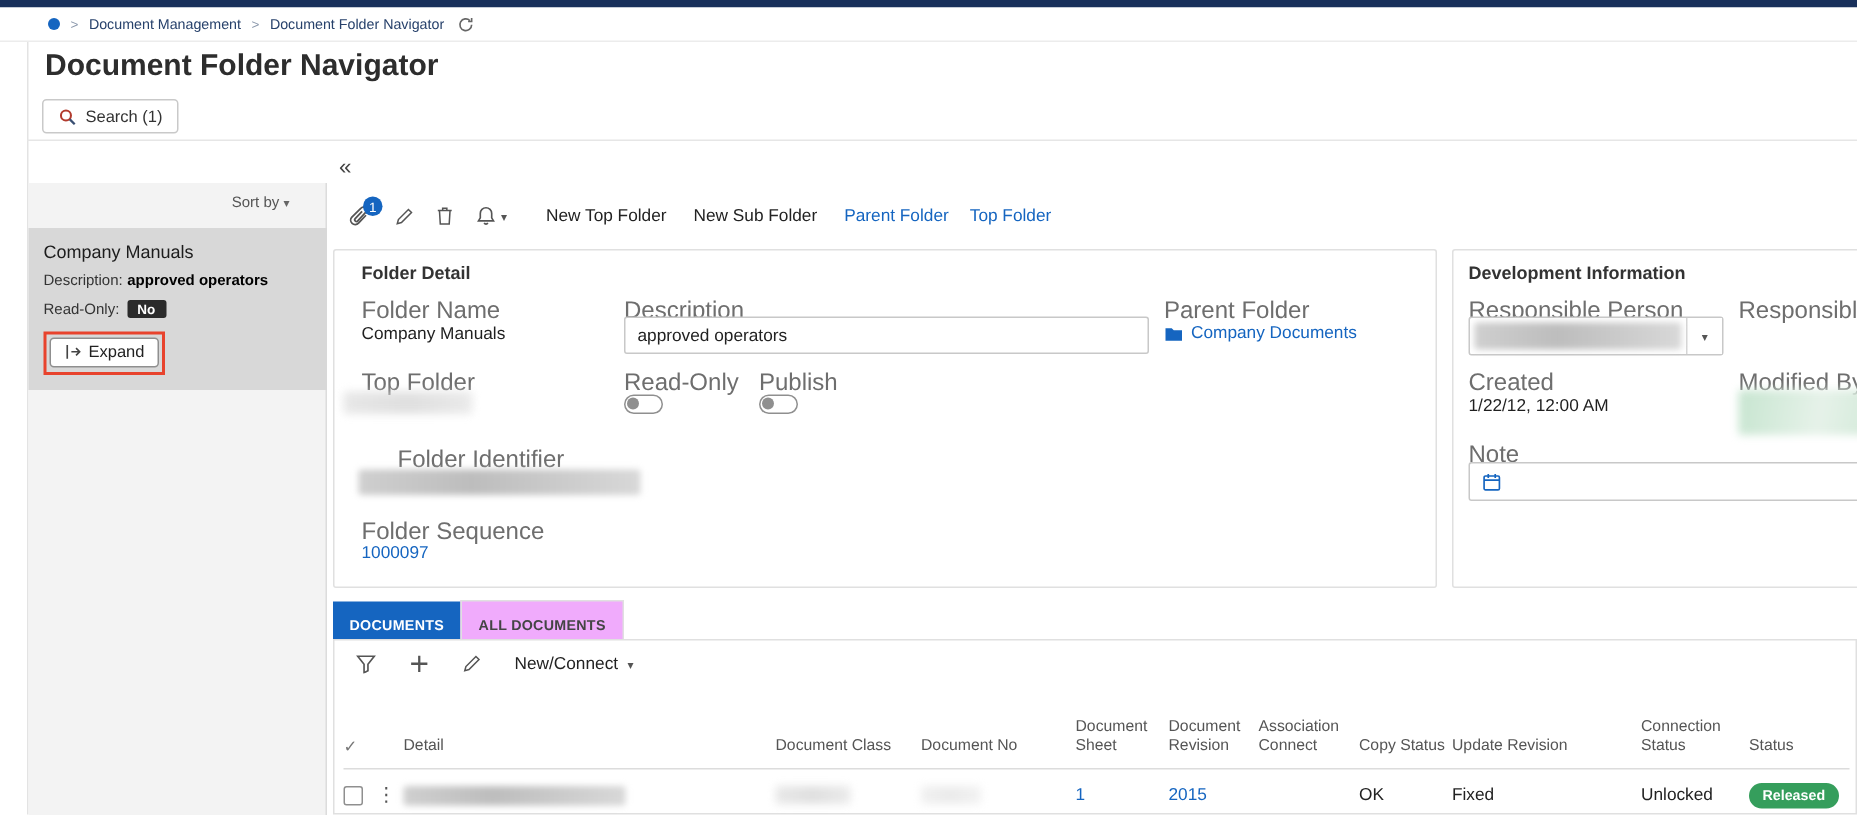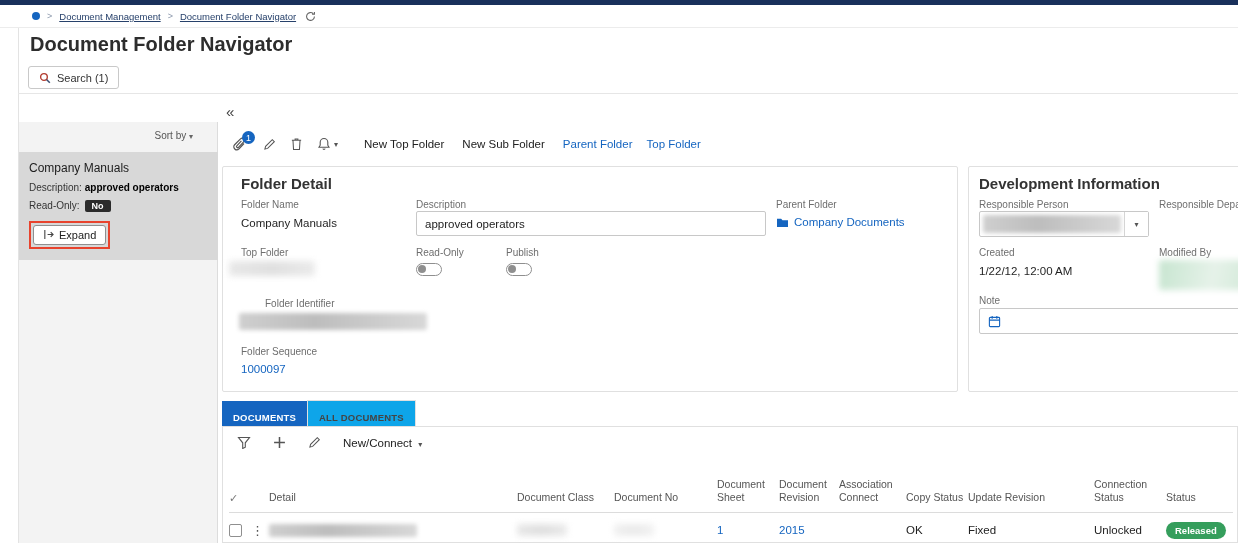--- a/index.html
+++ b/index.html
@@ -6,21 +6,21 @@
     font-family:"Liberation Sans","DejaVu Sans",sans-serif;-webkit-font-smoothing:antialiased;}
   *{box-sizing:border-box;}
   .abs{position:absolute;}
 
   
   .topbar{left:0;top:0;width:1238px;height:5px;background:#19305b;}
   .breadcrumb-bar{left:0;top:5px;width:1238px;height:23px;background:#fff;border-bottom:1px solid #ececec;
     display:flex;align-items:center;padding-left:32px;gap:7px;font-size:9.5px;color:#27416b;}
   .bc-dot{width:8px;height:8px;border-radius:50%;background:#1565c0;}
   .bc-sep{color:#8a97ab;font-size:9px;}
-  .bc-item{color:#27416b;cursor:pointer;text-decoration:underline;}
+  .bc-item{color:#27416b;cursor:pointer;}
   .left-rule{left:18px;top:28px;width:1px;height:515px;background:#e3e3e3;}
 
   .page-title{left:30px;top:33px;font-size:20px;font-weight:bold;color:#2d2d2d;}
   .search-row-rule{left:18px;top:93px;width:1220px;height:1px;background:#e6e6e6;}
   .search-btn{left:28px;top:66px;height:23px;display:inline-flex;align-items:center;gap:6px;
     border:1px solid #c9c9c9;border-radius:3px;background:#fff;padding:0 10px;font-size:11px;color:#333;cursor:pointer;}
 
   
   .sidebar{left:19px;top:94px;width:199px;height:449px;background:#f3f3f3;border-right:1px solid #dcdcdc;margin-top:28px;}
   .sortby{position:absolute;right:24px;top:8px;font-size:10px;color:#555;cursor:pointer;}
@@ -40,24 +40,24 @@
   .main-toolbar{left:232px;top:131px;height:26px;display:flex;align-items:center;}
   .tb-ic{position:relative;display:inline-flex;align-items:center;cursor:pointer;}
   .badge{position:absolute;top:-5px;right:-8px;width:13px;height:13px;border-radius:50%;background:#1565c0;color:#fff;
     font-size:9px;display:flex;align-items:center;justify-content:center;}
   .tb-label{font-size:11.5px;color:#222;cursor:pointer;white-space:nowrap;}
   .tb-link{font-size:11.5px;color:#1565c0;cursor:pointer;white-space:nowrap;}
   .car-sm{font-size:8px;color:#555;margin-left:3px;}
 
   
   .panel{border:1px solid #e0e0e0;border-radius:2px;background:#fff;}
-  .panel-title{font-size:15px;font-weight:600;color:#333;}
+  .panel-title{font-size:12px;font-weight:600;color:#333;}
   .fd-panel{left:222px;top:166px;width:736px;height:226px;}
   .di-panel{left:968px;top:166px;width:292px;height:226px;}
-  .lbl{font-size:10px;color:#6e6e6e;white-space:nowrap;}
+  .lbl{font-size:16px;color:#6e6e6e;white-space:nowrap;}
   .val{font-size:11.5px;color:#1f1f1f;}
   .link{font-size:11.5px;color:#1565c0;cursor:pointer;}
   .text-input{border:1px solid #c8c8c8;border-radius:2px;background:#fff;font-size:11.5px;color:#222;
     padding:0 8px;font-family:"Liberation Sans",sans-serif;}
   .toggle{width:26px;height:13px;border:1.5px solid #8f8f8f;border-radius:8px;position:relative;background:#fff;cursor:pointer;}
   .toggle::after{content:"";position:absolute;left:1px;top:1px;width:8px;height:8px;border-radius:50%;background:#8f8f8f;}
 
   .blur-strong{background:linear-gradient(90deg,#cfcfcf,#bdbdbd 40%,#d8d8d8);filter:blur(2px);border-radius:2px;}
   .blur-green{background:linear-gradient(100deg,#c7e5d0,#e6f2e9 55%,#cfe8d6);filter:blur(3px);border-radius:2px;}
   .blur-soft{background:linear-gradient(90deg,#dedede,#d2d2d2,#e2e2e2);filter:blur(3px);border-radius:2px;opacity:.7;}
@@ -67,21 +67,21 @@
   .dd-btn{width:24px;border-left:1px solid #d5d5d5;display:flex;align-items:center;justify-content:center;
     font-size:8px;color:#555;background:#fff;}
   .note-input{display:flex;align-items:center;gap:6px;border:1px solid #c8c8c8;border-radius:2px;height:26px;
     padding-left:8px;background:#fff;cursor:text;}
 
   
   .tabs{left:222px;top:400px;display:flex;align-items:flex-end;}
   .tab{height:26px;display:flex;align-items:center;padding:16px 11px;font-size:9.5px;font-weight:bold;
     letter-spacing:.2px;cursor:pointer;}
   .tab.active{background:#1565c0;color:#fff;}
-  .tab.inactive{background:#0ea5e9;color:#444;border:1px solid #e0e0e0;border-bottom:none;}
+  .tab.inactive{background:#f0abfc;color:#444;border:1px solid #e0e0e0;border-bottom:none;}
 
   .docs-panel{left:222px;top:426px;width:1016px;height:117px;border:1px solid #e0e0e0;background:#fff;}
   .docs-toolbar{position:absolute;left:14px;top:9px;display:flex;align-items:center;gap:22px;}
   .grid-cols{display:grid;grid-template-columns:22px 18px 248px 97px 103px 62px 60px 67px 62px 126px 72px 1fr;}
   .tbl-head{position:absolute;left:6px;top:42px;width:1004px;height:44px;align-items:end;
     padding-bottom:7px;border-bottom:1px solid #dcdcdc;}
   .th{font-size:10.5px;color:#555;line-height:1.3;cursor:pointer;}
   .th span{display:block;}
   .tbl-row{position:absolute;left:6px;top:86px;width:1004px;height:34px;align-items:center;}
   .td{font-size:11.5px;color:#222;}

